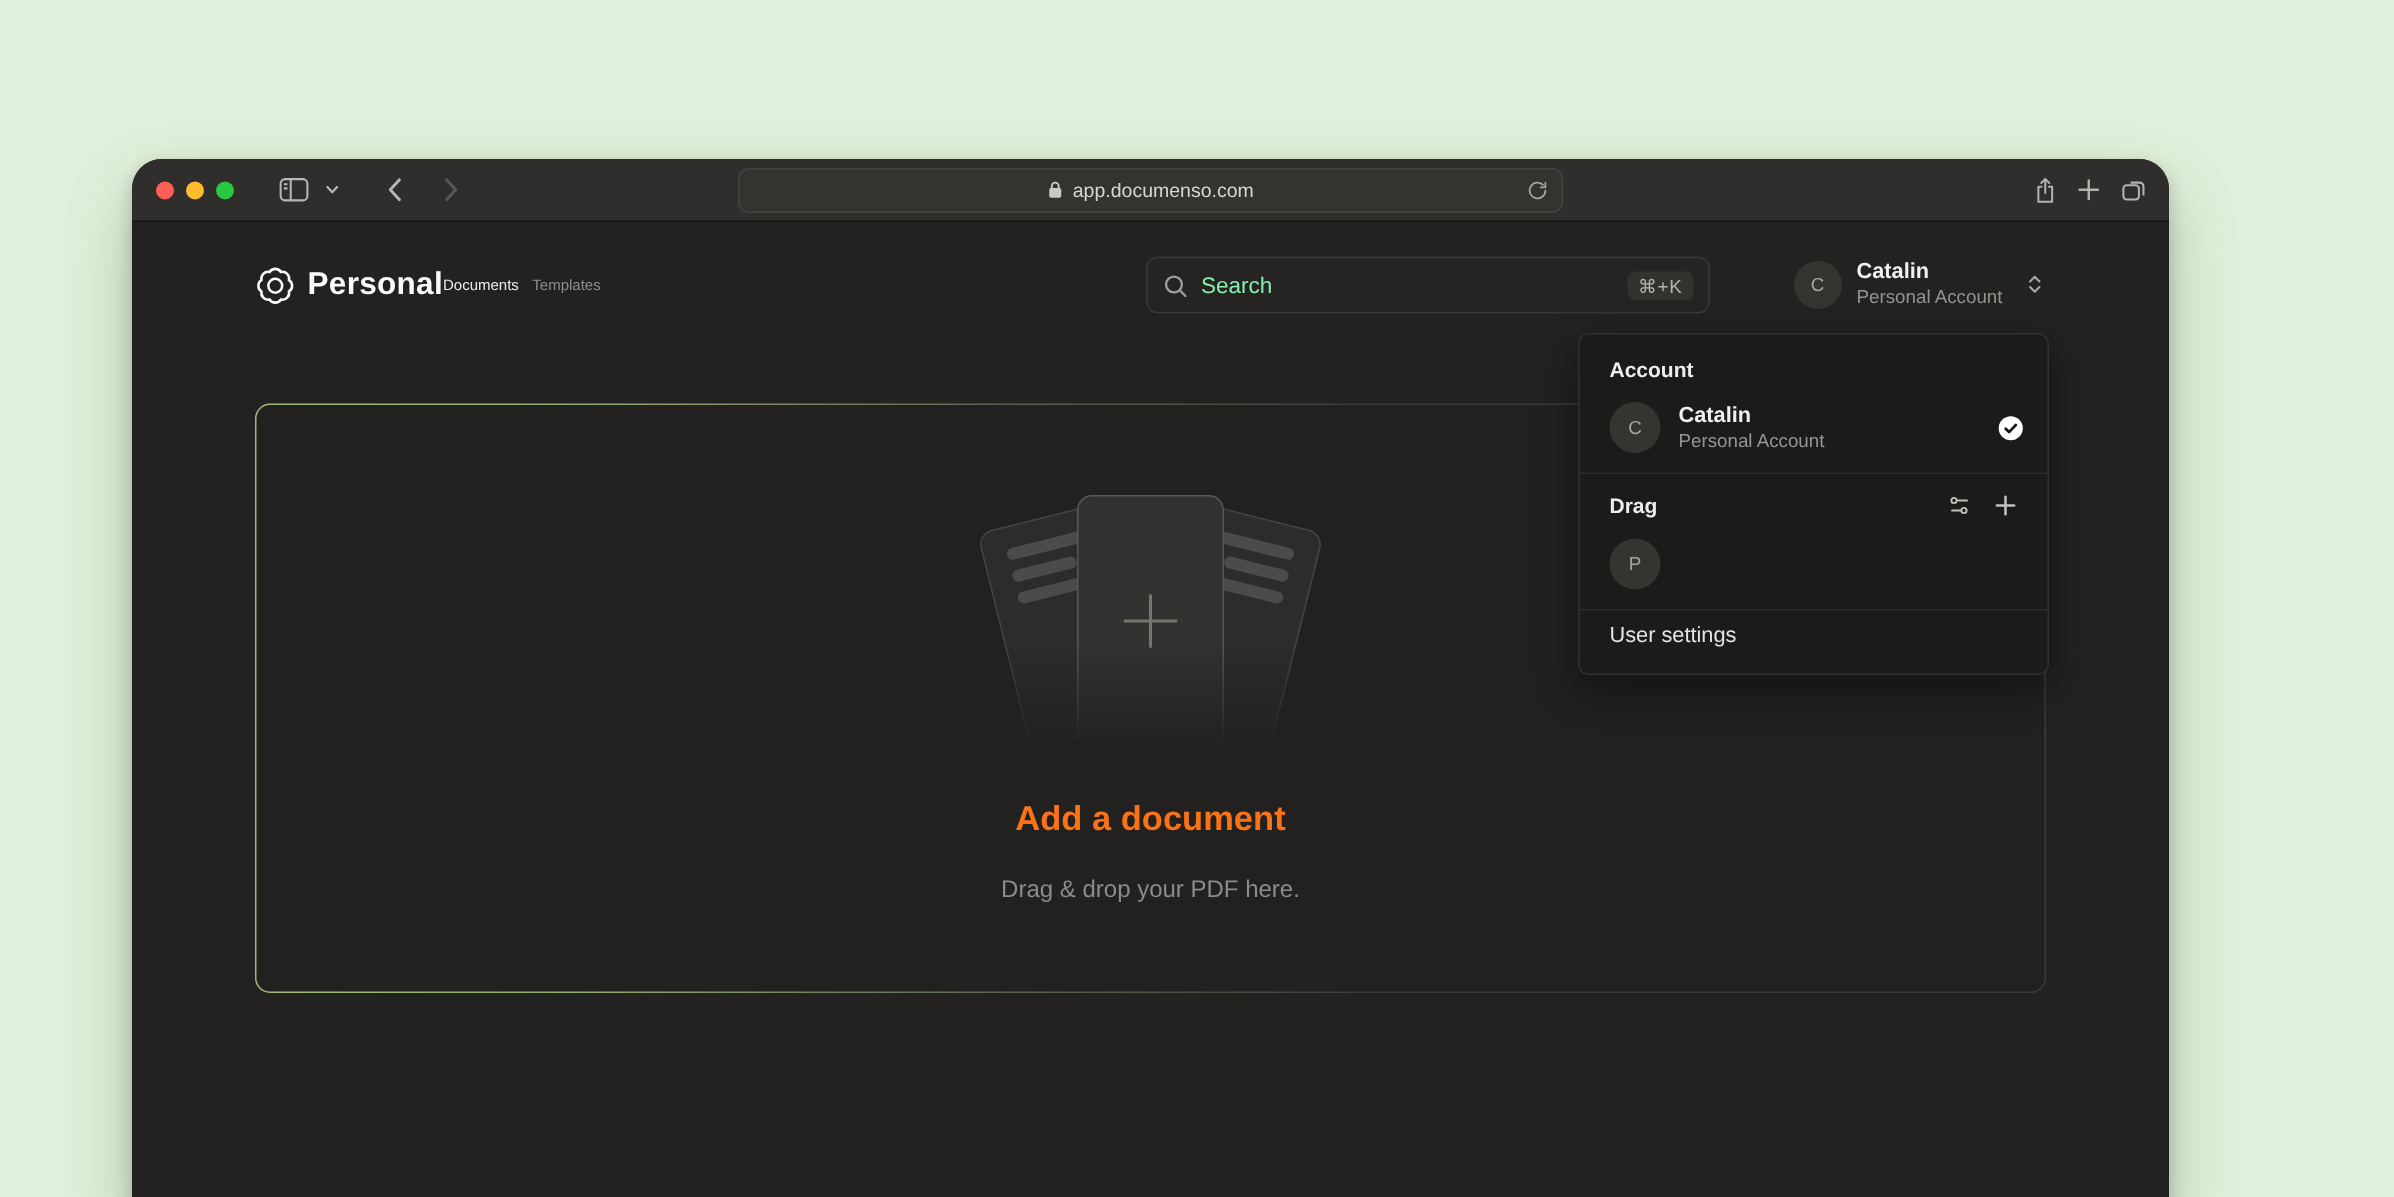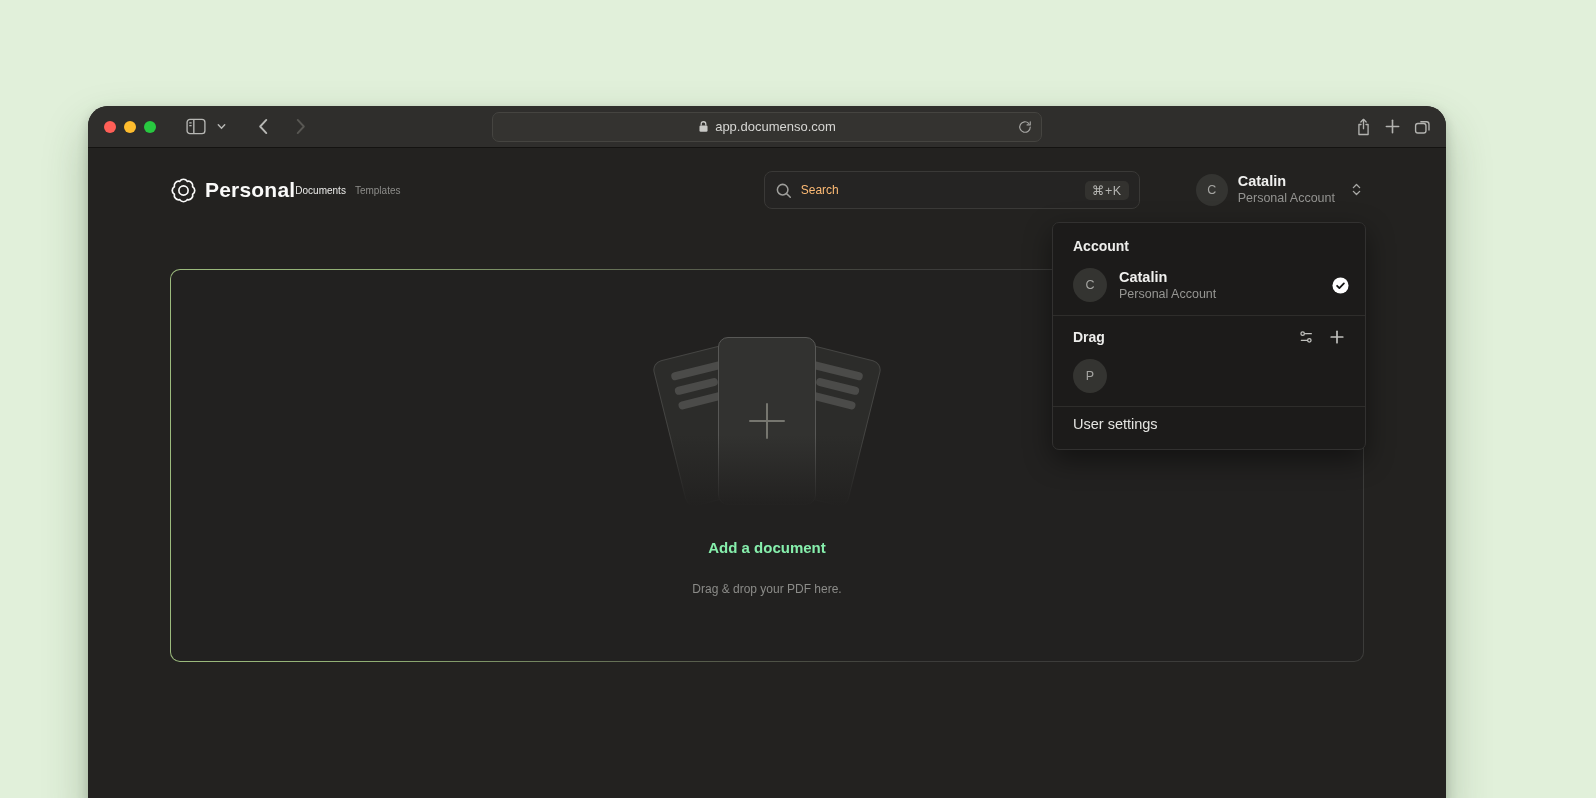--- a/index.html
+++ b/index.html
@@ -45,21 +45,21 @@
   .brand-name { font-size:21px; font-weight:700; letter-spacing:.2px; }
   .nav { display:flex; gap:9px; font-size:10px; font-weight:500; }
   .nav-item { cursor:pointer; }
   .nav-item.active { color:#ebebe9; }
   .nav-item.inactive { color:#8d8d8a; }
   .searchbar {
     margin-left:auto; width:376px; height:38px; border-radius:8px;
     background:#252423; border:1px solid #3a3937;
     display:flex; align-items:center; padding:0 10px; gap:9px;
   }
-  .searchbar .ph { color:#fdba74; font-size:12px; flex:1; }
+  .searchbar .ph { color:#86efac; font-size:15px; flex:1; }
   .kbd {
     background:#33322f; color:#b4b4b1; font-size:12.5px;
     border-radius:5px; padding:2px 7px; letter-spacing:.5px;
   }
   .account { display:flex; align-items:center; gap:10px; margin-left:56px; cursor:pointer; }
   .avatar {
     border-radius:50%; background:#343431; color:#a5a5a2;
     display:flex; align-items:center; justify-content:center; font-size:12.5px;
     flex:0 0 auto;
   }
@@ -90,22 +90,22 @@
     background:#323230; border-color:#59595六; z-index:2;
     border-color:#585856;
     display:flex; align-items:center; justify-content:center;
   }
   .stripe { height:8px; border-radius:4px; background:#4b4b49; margin-bottom:7px; }
   .s1 { width:58px; } .s2 { width:44px; } .s3 { width:58px; }
   .cards .fade {
     position:absolute; left:-10px; right:-10px; bottom:-6px; height:84px; z-index:3;
     background:linear-gradient(to bottom, rgba(34,33,32,0) 0%, #222120 85%);
   }
-  .dz-title { font-size:15px; font-weight:700; color:#86efac; margin-top:6px; }
-  .dz-sub { font-size:12px; color:#8b8b88; margin-top:26px; }
+  .dz-title { font-size:23px; font-weight:700; color:#f97316; margin-top:6px; }
+  .dz-sub { font-size:16px; color:#8b8b88; margin-top:26px; }
 
   
   .menu {
     position:absolute; left:964px; top:116px; width:314px;
     background:#1c1b1a; border:1px solid #323130; border-radius:7px;
     box-shadow:0 10px 28px rgba(0,0,0,.45); z-index:10;
     padding-bottom:8px;
   }
   .menu-label { padding:15px 20px 7px; font-size:14px; font-weight:700; color:#ededeb; }
   .menu-row { display:flex; align-items:center; gap:12px; padding:7px 16px 13px 20px; cursor:pointer; }

